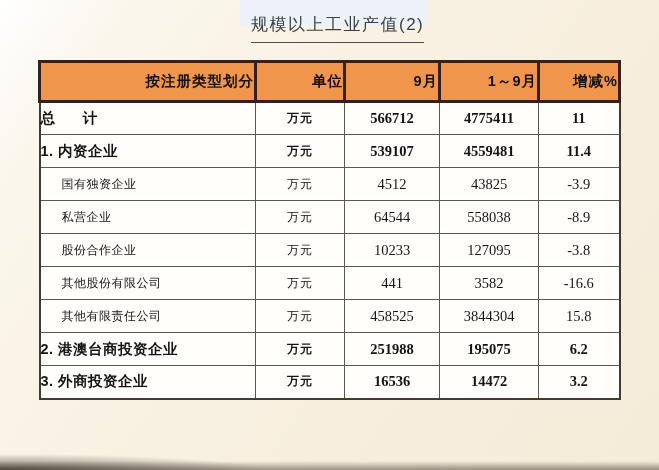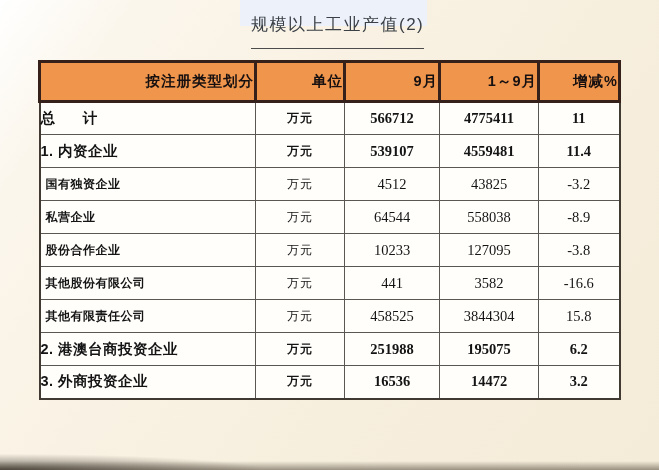--- a/index.html
+++ b/index.html
@@ -23,21 +23,21 @@
     width: 187px; height: 26px;
     background: #edf2fa;
   }
   .page-title {
     position: absolute;
     left: 251px; top: 13px;
     font-size: 17px;
     font-weight: 400;
     letter-spacing: 1.5px;
     color: #3b4046;
-    padding-bottom: 12px;
+    padding-bottom: 6px;
     border-bottom: 1px solid #4c4c4c;
     white-space: nowrap;
   }
 
   
   table.data-table {
     position: absolute;
     left: 38px; top: 60px;
     width: 580px;
     border-collapse: collapse;
@@ -61,21 +61,21 @@
     border: 1.5px solid #5a5651;
     font-size: 12px;
     color: #141414;
     vertical-align: middle;
   }
   td.label {
     text-align: left;
     white-space: pre-wrap;
     letter-spacing: 0.5px;
   }
-  tr.row-sub td.label { padding-left: 5px; font-weight: 700; }
+  tr.row-sub td.label { padding-left: 21px; font-weight: 400; }
   tr.row-main td { font-weight: bold; }
   tr.row-main td.label { font-size: 14.5px; }
   td.unit { text-align: center; letter-spacing: 1px; }
   td.num {
     text-align: center;
     font-family: "Liberation Serif", "DejaVu Serif", serif;
     font-size: 14.5px;
   }
 
   
@@ -132,21 +132,21 @@
         <td class="unit">万元</td>
         <td class="num">539107</td>
         <td class="num">4559481</td>
         <td class="num">11.4</td>
       </tr>
       <tr class="row-sub">
         <td class="label">国有独资企业</td>
         <td class="unit">万元</td>
         <td class="num">4512</td>
         <td class="num">43825</td>
-        <td class="num">-3.2</td>
+        <td class="num">-3.9</td>
       </tr>
       <tr class="row-sub">
         <td class="label">私营企业</td>
         <td class="unit">万元</td>
         <td class="num">64544</td>
         <td class="num">558038</td>
         <td class="num">-8.9</td>
       </tr>
       <tr class="row-sub">
         <td class="label">股份合作企业</td>

